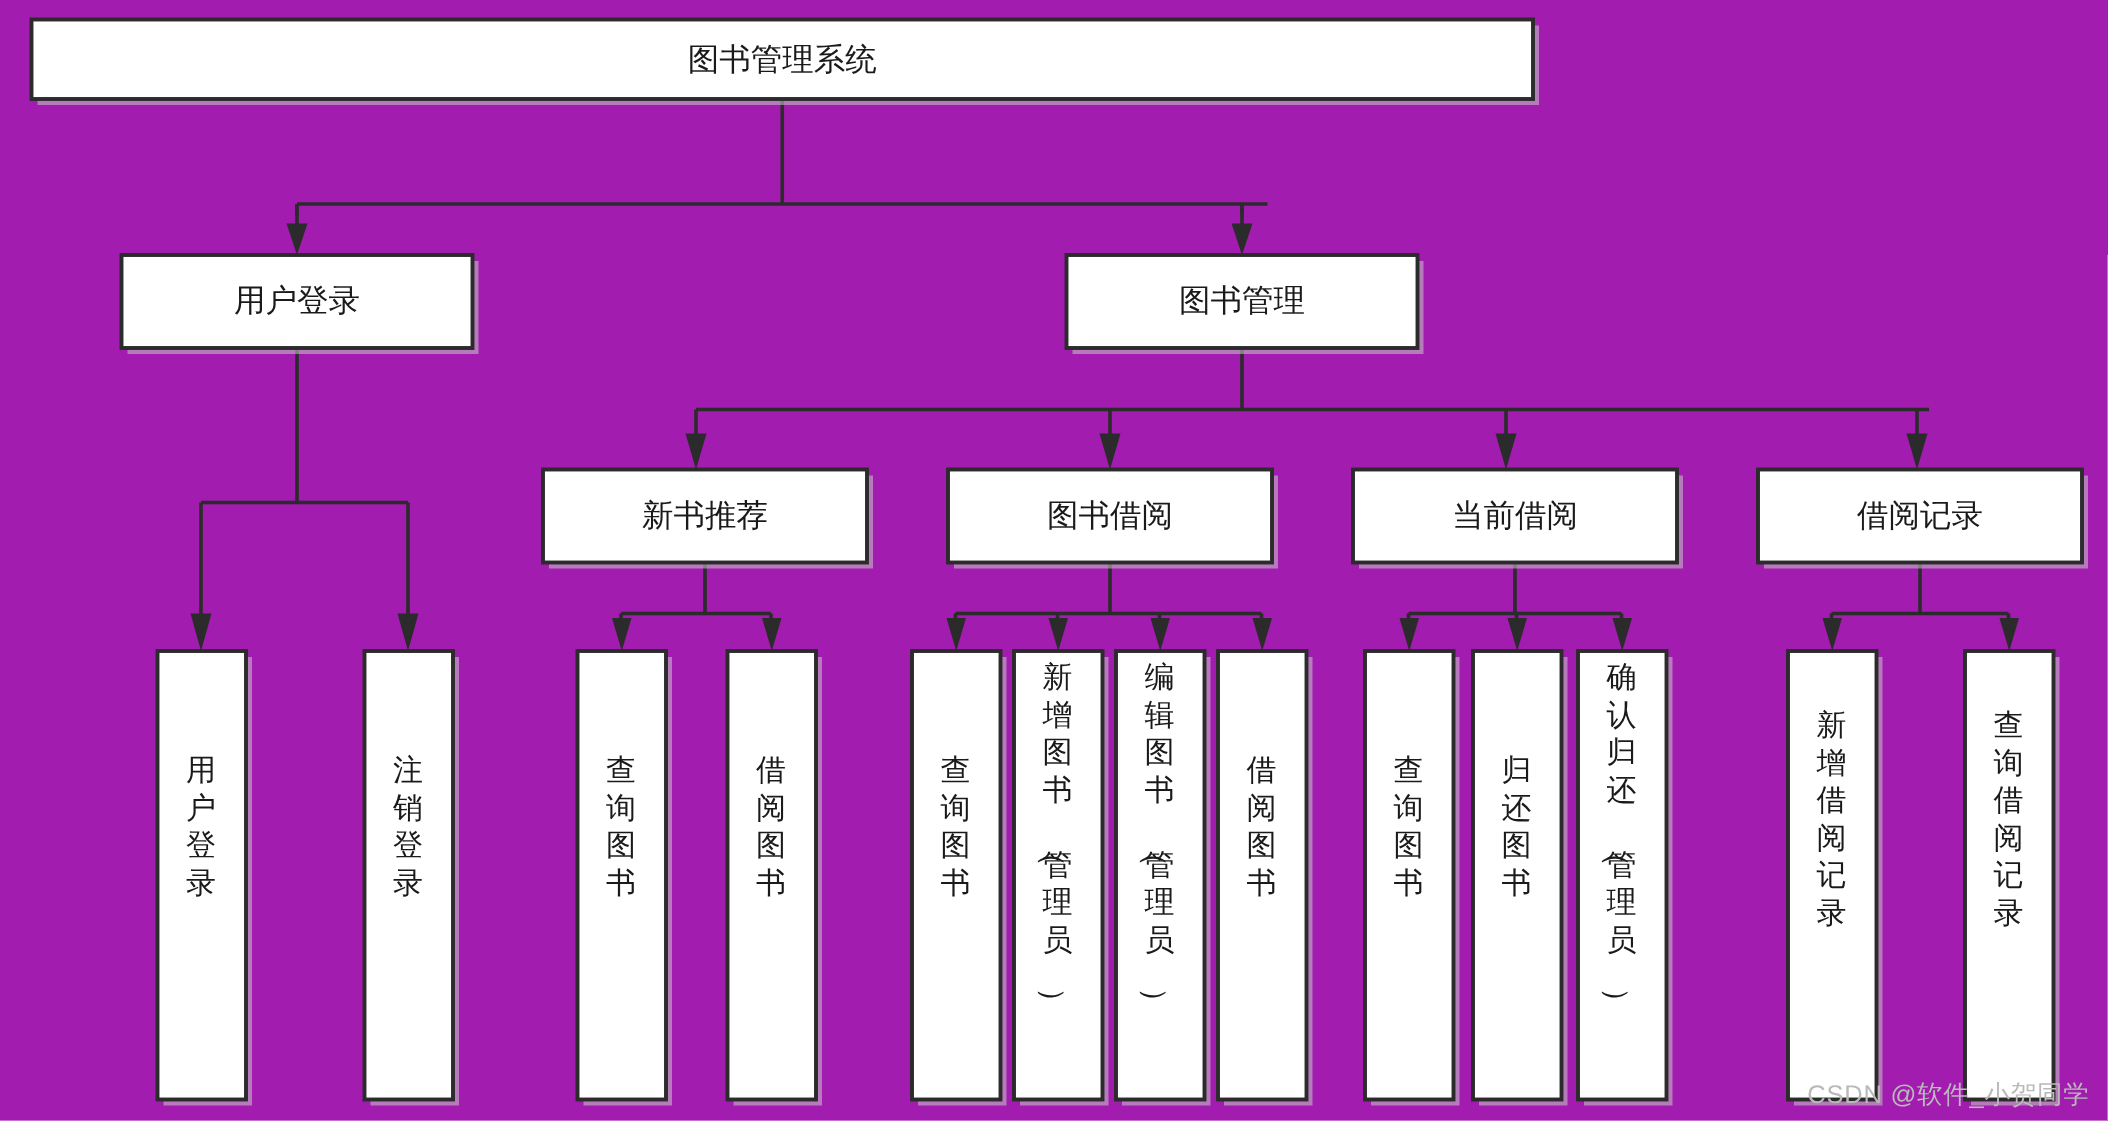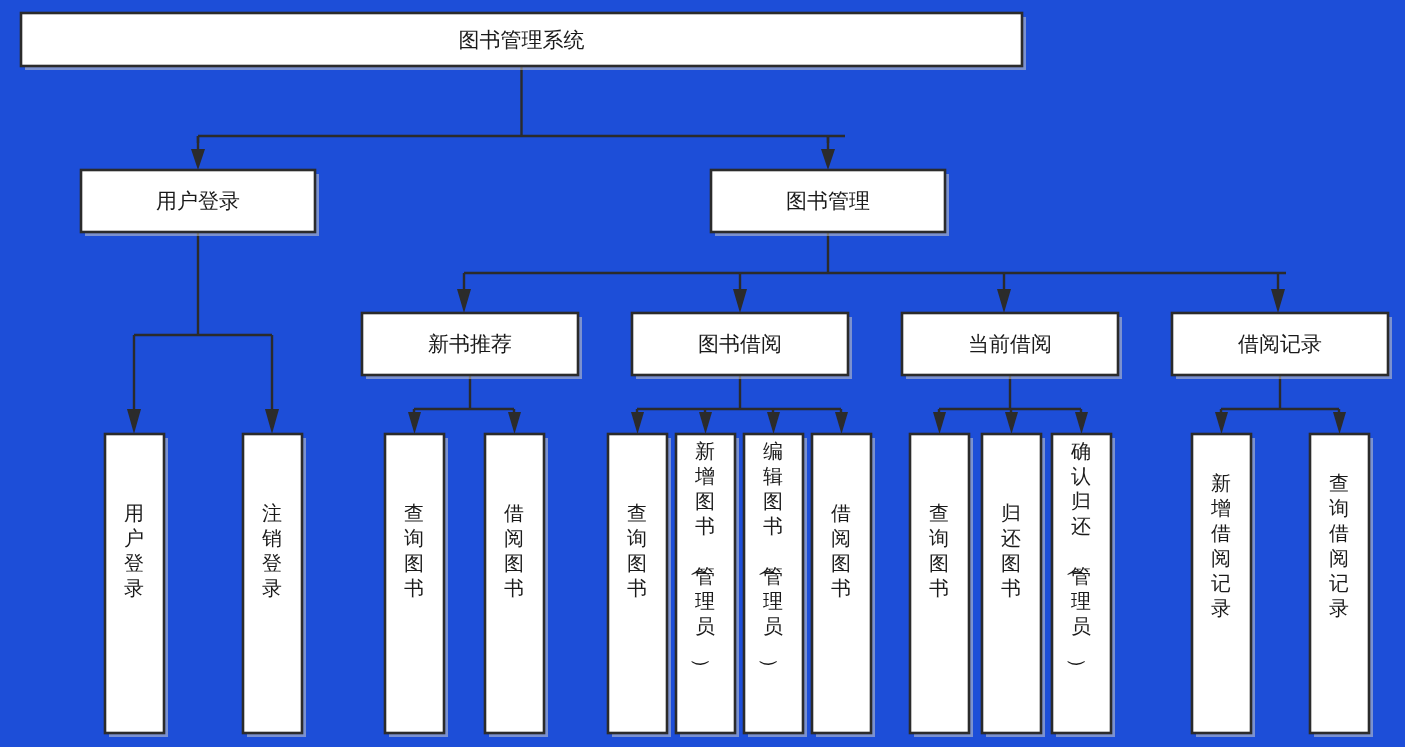--- a/index.html
+++ b/index.html
@@ -11,21 +11,21 @@
   body {
     width: 1405px;
     height: 747px;
     font-family: "Liberation Sans", "DejaVu Sans", sans-serif;
     overflow: hidden;
   }
   #diagram-root {
     position: relative;
     width: 1405px;
     height: 747px;
-    background: #1d4ed8;
+    background: #a21caf;
   }
   svg#tree-svg {
     position: absolute;
     top: 0;
     left: 0;
     width: 1405px;
     height: 747px;
     display: block;
   }
   .node-box {
@@ -263,14 +263,15 @@
 
       <g>
         <rect class="node-shadow" x="1314" y="438" width="59" height="299"></rect>
         <rect class="node-box" x="1310" y="434" width="59" height="299"></rect>
         <text class="node-label-vertical" x="1339" y="490"><tspan x="1339" dy="0">查</tspan><tspan x="1339" dy="25">询</tspan><tspan x="1339" dy="25">借</tspan><tspan x="1339" dy="25">阅</tspan><tspan x="1339" dy="25">记</tspan><tspan x="1339" dy="25">录</tspan></text>
       </g>
 
     </g>
   </svg>
 
+  <div class="watermark-text">CSDN @软件_小贺同学</div>
 
 </div>
 
 </body></html>

